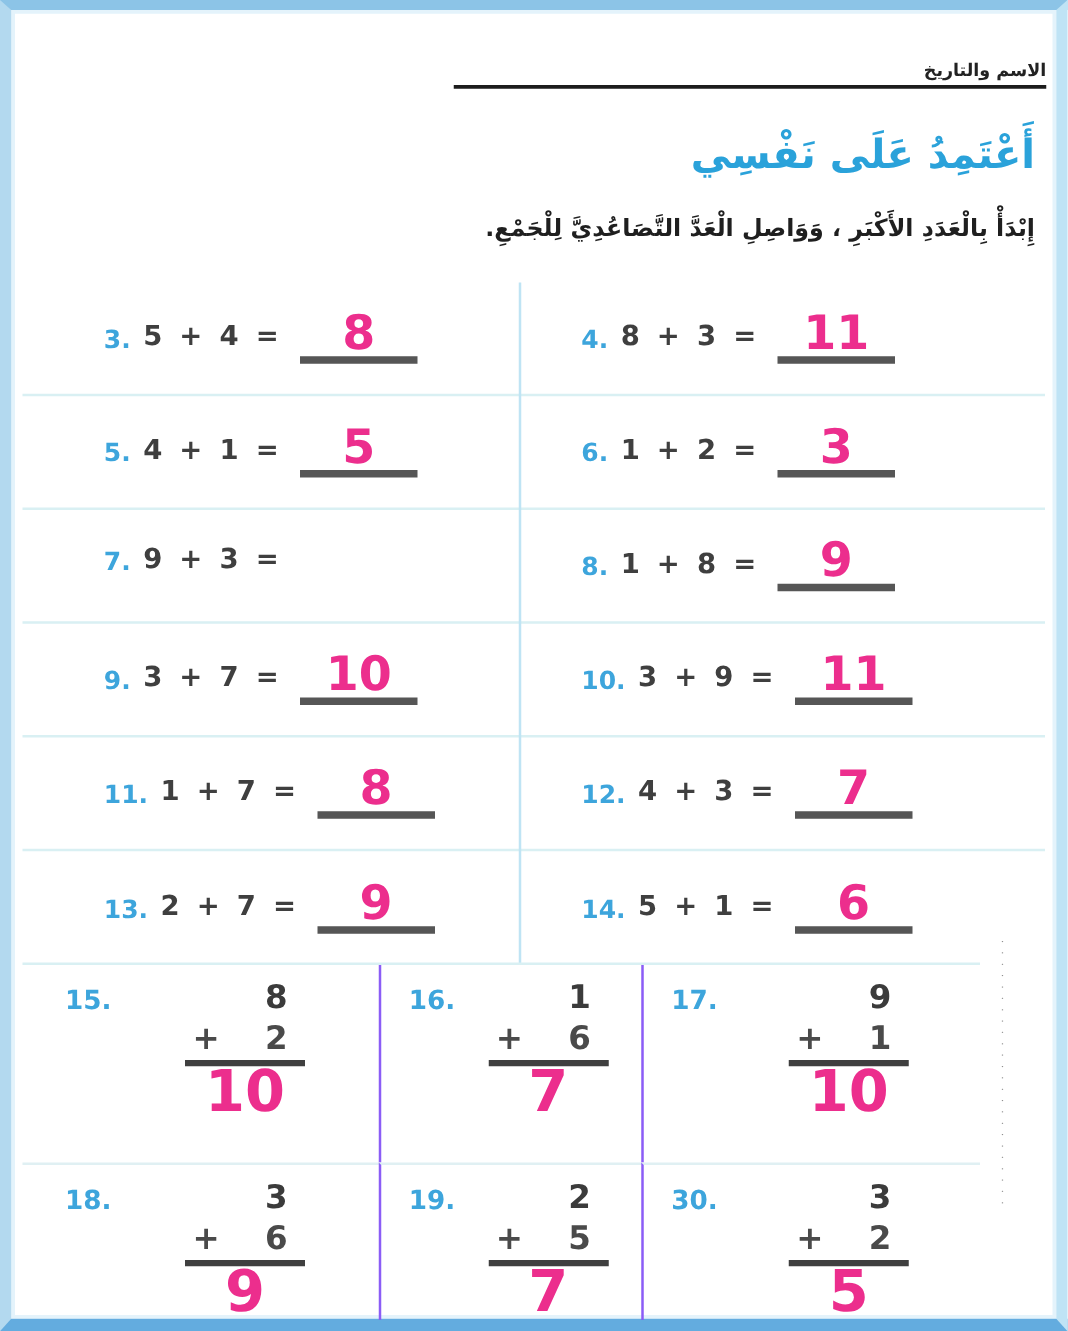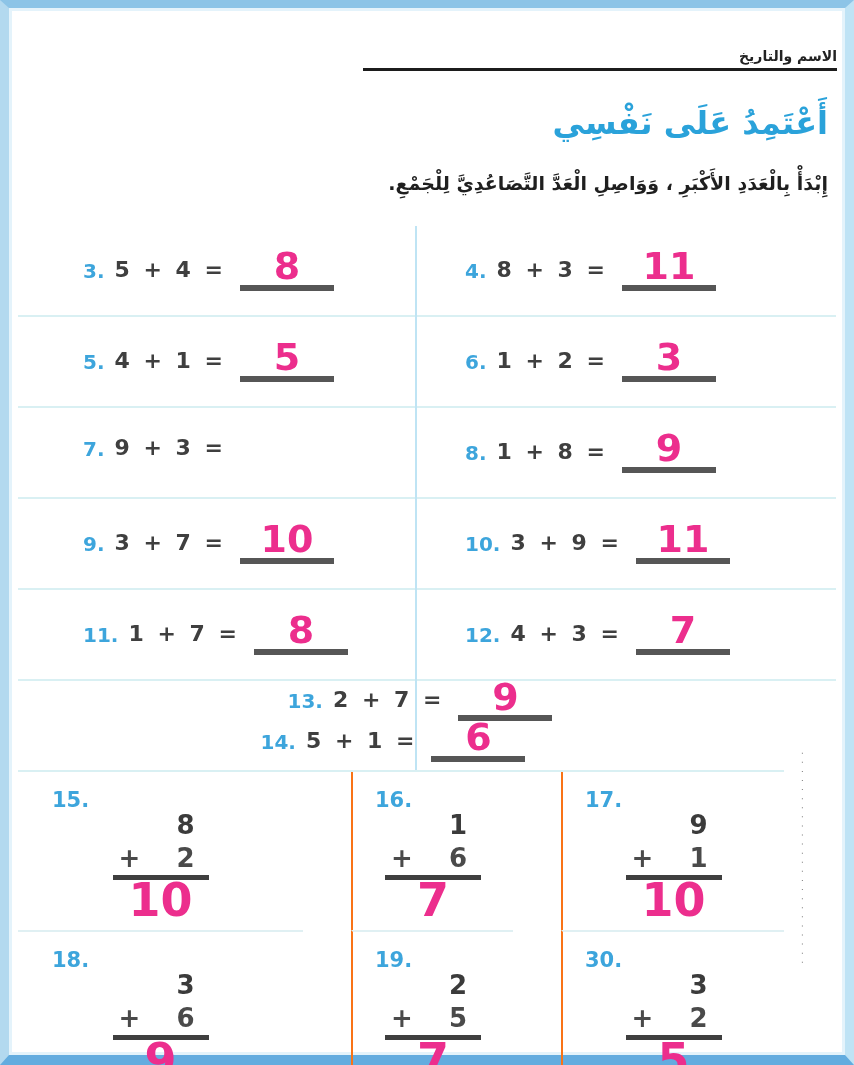--- a/index.html
+++ b/index.html
@@ -25,39 +25,39 @@
     color:#2aa2da;font-size:32px;font-weight:bold;letter-spacing:1px;
   }
   .instruction{
     position:absolute;top:168px;right:26px;width:600px;direction:rtl;text-align:right;
     color:#1f1f1f;font-size:19px;font-weight:bold;line-height:1.6;
   }
   
   .hgrid{position:absolute;top:226px;left:18px;right:18px;height:546px;}
   .vsplit{position:absolute;top:0;bottom:0;left:397px;width:2px;background:#bfe4f4;}
   .hrow{display:flex;height:91px;align-items:center;border-bottom:2px solid #d9f0f3;box-sizing:border-box;}
-  .hrow:last-child{border-bottom:none;flex-direction:column;}
+  .hrow:last-child{border-bottom:none;}
   .hcell{width:50%;display:flex;align-items:flex-end;box-sizing:border-box;}
   .hcell.left{padding-left:65px;}
   .hcell.right{padding-left:38px;}
   .pnum{color:#3da5dc;font-size:20px;font-weight:bold;margin-right:10px;line-height:1;padding-bottom:10px;}
   .expr{color:#3f3f3f;font-size:22px;font-weight:bold;letter-spacing:3px;line-height:1;padding-bottom:10px;white-space:nowrap;}
   .ans{
     display:inline-block;min-width:86px;margin-left:14px;text-align:center;
     color:#ec2e8d;font-size:38px;font-weight:bold;line-height:0.85;
     border-bottom:6px solid #565656;padding:0 4px 2px 4px;
   }
   
   .vgrid{
     position:absolute;top:770px;left:18px;right:70px;bottom:12px;
     display:grid;grid-template-columns:285px 210px 1fr;grid-template-rows:158px 1fr;
     border-top:2px solid #d9f0f3;
   }
-  .vcell{position:relative;box-sizing:border-box;padding-top:12px;display:flex;flex-direction:column;}
-  .vcell.c2,.vcell.c3{border-left:2px solid #f97316;margin-left:48px;}
+  .vcell{position:relative;box-sizing:border-box;padding-top:12px;display:flex;}
+  .vcell.c2,.vcell.c3{border-left:2px solid #8b5cf6;}
   .vcell.r2{border-top:2px solid #e0f0f3;}
   .vnum{color:#3da5dc;font-size:21px;font-weight:bold;padding:6px 0 0 34px;line-height:1;}
   .vcell.c2 .vnum,.vcell.c3 .vnum{padding-left:22px;}
   .vblock{margin:0 auto;width:96px;text-align:right;}
   .vtop{color:#3b3b3b;font-size:26px;font-weight:bold;padding-right:14px;line-height:1.1;}
   .vrowline{
     display:flex;justify-content:space-between;align-items:flex-end;
     color:#4a4a4a;font-size:26px;font-weight:bold;
     border-bottom:5px solid #3f3f3f;padding:4px 14px 3px 6px;line-height:1.1;
   }

